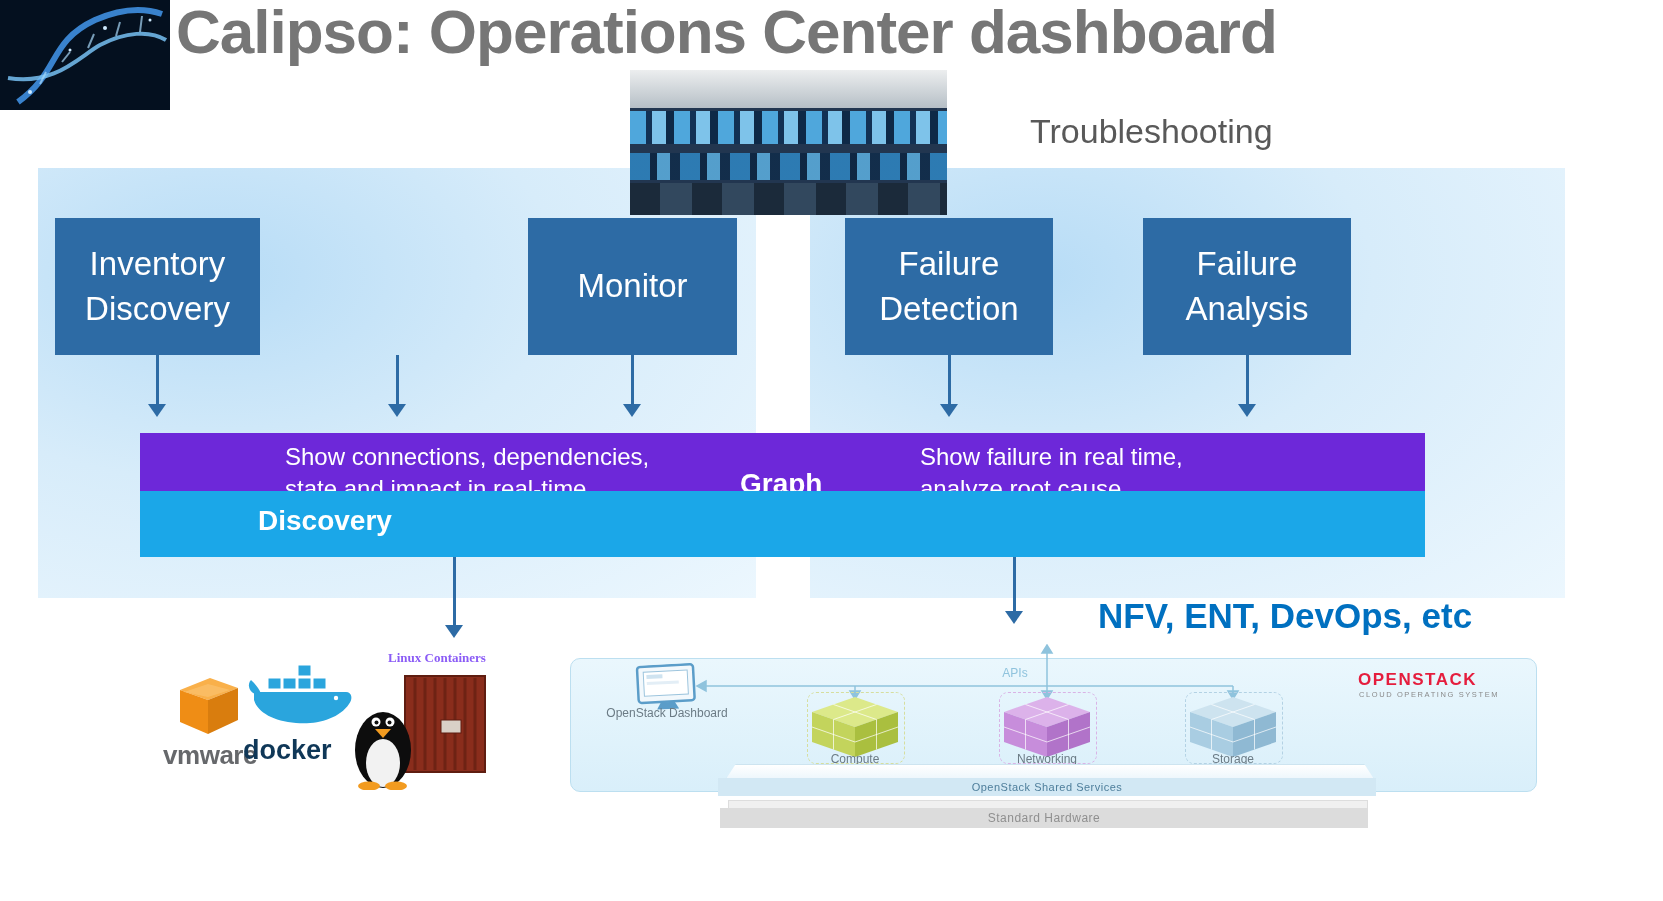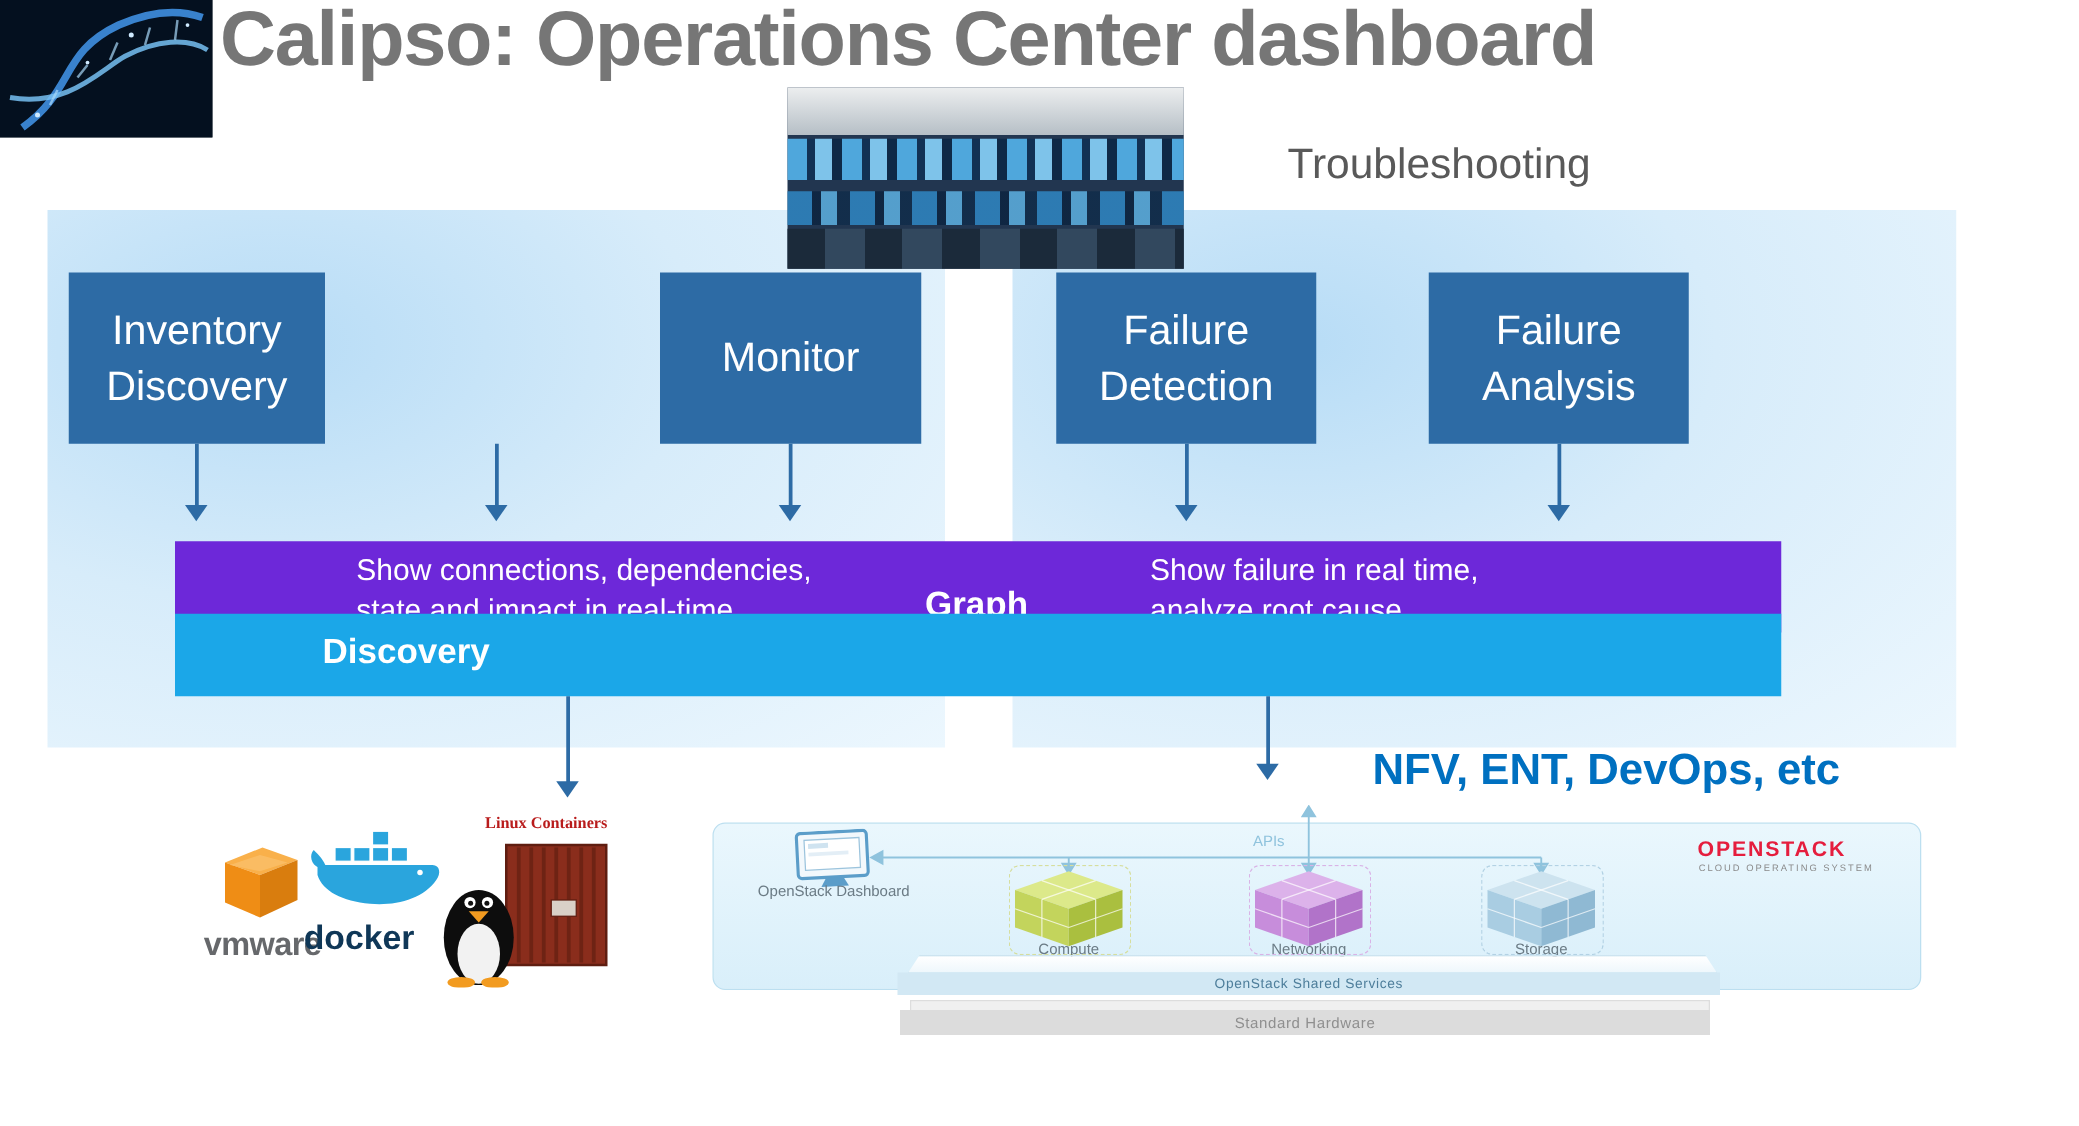--- a/index.html
+++ b/index.html
@@ -57,21 +57,21 @@
 
   
   .nfv{position:absolute;left:1098px;top:596px;font-size:35px;font-weight:700;color:#0070c0;z-index:5;}
 
   
   .vmware-text{position:absolute;left:150px;top:740px;width:120px;text-align:center;
     font-size:26px;font-weight:700;color:#66686b;letter-spacing:-.5px;}
   .docker-text{position:absolute;left:243px;top:735px;width:112px;
     font-size:27px;font-weight:700;color:#0f3757;}
   .linuxc-text{position:absolute;left:372px;top:650px;width:130px;text-align:center;
-    font-family:"Liberation Serif", serif;font-size:13px;font-weight:700;color:#b91c1c;}
+    font-family:"Liberation Serif", serif;font-size:13px;font-weight:700;color:#8b5cf6;}
 
   
   .apps-bar{position:absolute;left:780px;top:624px;width:510px;height:20px;
     background:linear-gradient(#f6f6f6,#e2e2e2);border:1px solid #c3c3c3;
     display:flex;align-items:center;justify-content:center;font-size:13px;color:#8f8f8f;z-index:2;}
   .os-panel{position:absolute;left:570px;top:658px;width:965px;height:132px;
     background:linear-gradient(180deg,#eaf7fd,#d9effa);border:1px solid #bcdff0;border-radius:10px;}
   .os-small{position:absolute;font-size:12px;color:#6b7b85;text-align:center;}
   .apis-label{position:absolute;left:990px;top:666px;width:50px;font-size:12px;color:#8fc3dd;text-align:center;}
   .cube-chip{position:absolute;width:96px;height:70px;border-radius:9px;border:1.5px dashed;}

